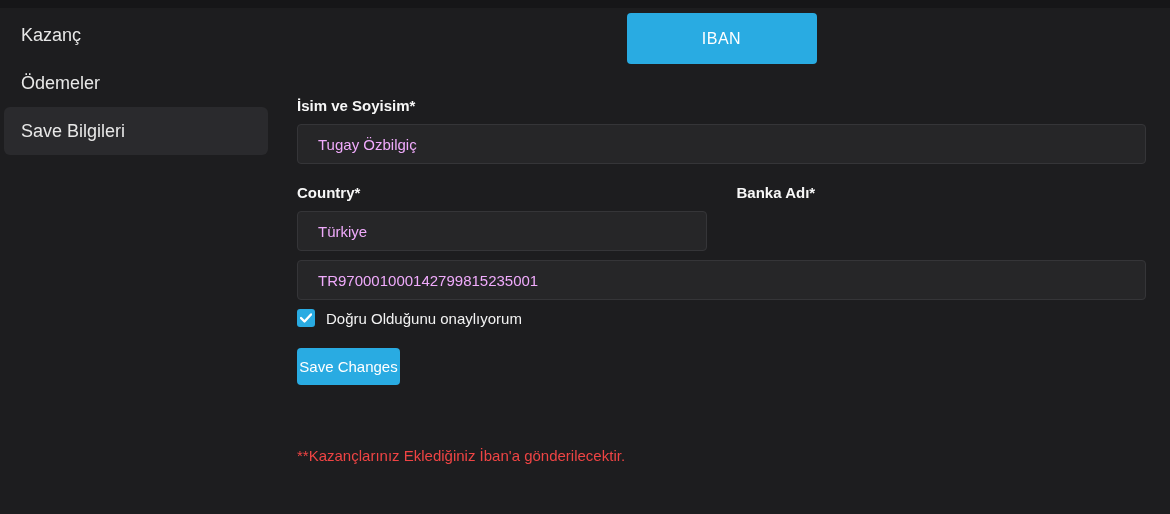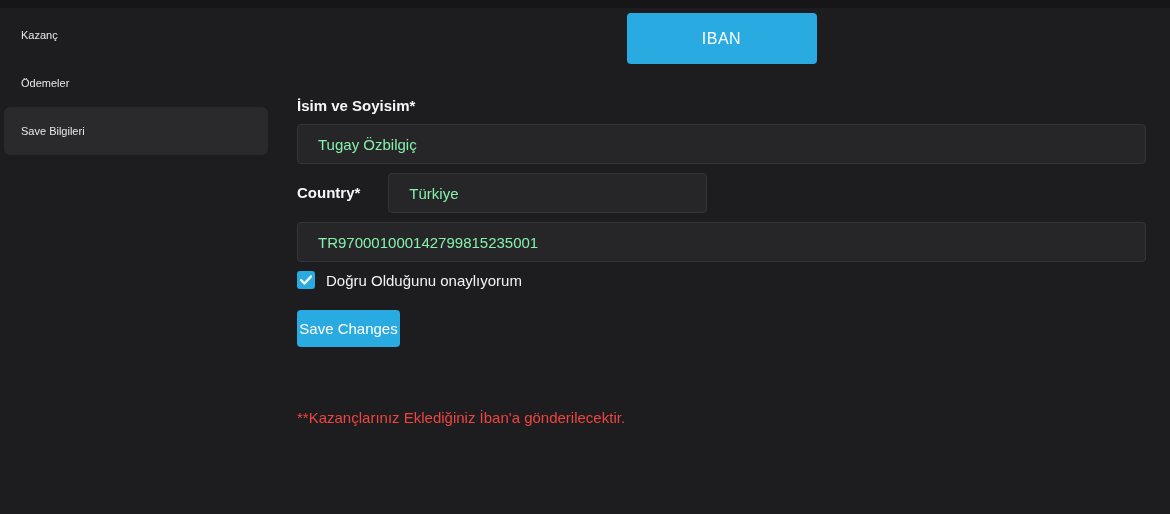--- a/index.html
+++ b/index.html
@@ -23,21 +23,21 @@
   .sidebar {
     width: 270px;
     flex: 0 0 270px;
     padding-top: 3px;
   }
   .side-item {
     height: 48px;
     display: flex;
     align-items: center;
     padding-left: 17px;
-    font-size: 11px;
+    font-size: 18px;
     color: #e8e8e8;
     cursor: pointer;
     border-radius: 6px;
     margin: 0 2px 0 4px;
   }
   .side-item.active {
     background: #2a2a2d;
   }
   
   .main {
@@ -74,31 +74,31 @@
   }
   .lbl-1 { margin-top: 33px; }
   .lbl-gap { margin-top: 20px; }
   .text-input {
     margin-top: 9px;
     width: 100%;
     height: 40px;
     background: #262628;
     border: 1px solid #353538;
     border-radius: 4px;
-    color: #86efac;
+    color: #f0abfc;
     font-size: 15px;
     font-family: inherit;
     padding: 0 20px;
     outline: none;
   }
   .two-col {
     display: flex;
     gap: 30px;
   }
-  .col { flex: 1; display: flex; flex-direction: row; gap: 28px; }
+  .col { flex: 1; display: flex; flex-direction: column; }
   .check-row {
     margin-top: 8px;
     display: flex;
     align-items: center;
     height: 20px;
   }
   .checkbox {
     width: 18px;
     height: 18px;
     border-radius: 3px;
@@ -163,20 +163,21 @@
 
     <label class="field-label lbl-1">İsim ve Soyisim*</label>
     <input class="text-input" type="text" value="Tugay Özbilgiç" style="">
 
     <div class="two-col">
       <div class="col">
         <label class="field-label lbl-gap">Country*</label>
         <input class="text-input" type="text" value="Türkiye" style="">
       </div>
       <div class="col">
+        <label class="field-label lbl-gap">Banka Adı*</label>
       </div>
     </div>
 
     <input class="text-input" type="text" value="TR970001000142799815235001" style="">
 
     <div class="check-row">
       <div class="checkbox" role="checkbox" aria-checked="true">
         <span>
           <svg width="12" height="10" viewBox="0 0 12 10">
             <polyline points="1,5 4.5,8.5 11,1.5" fill="none" stroke="#ffffff" stroke-width="2.4" stroke-linecap="round" stroke-linejoin="round"></polyline>

